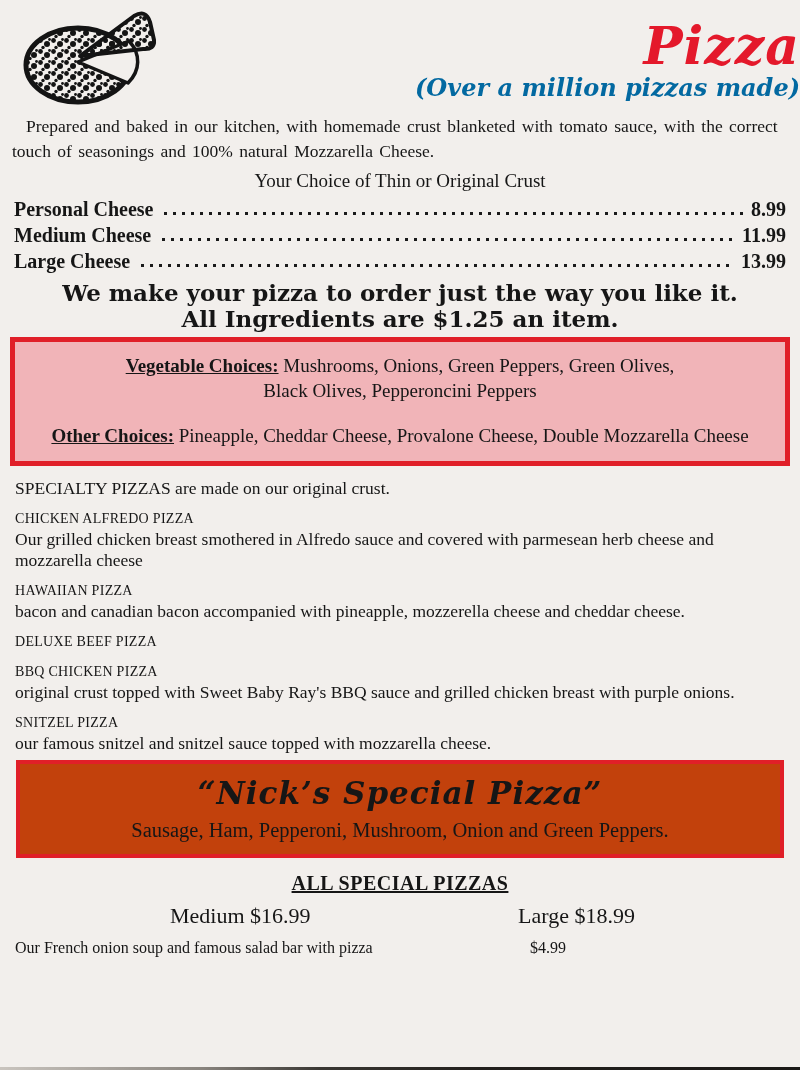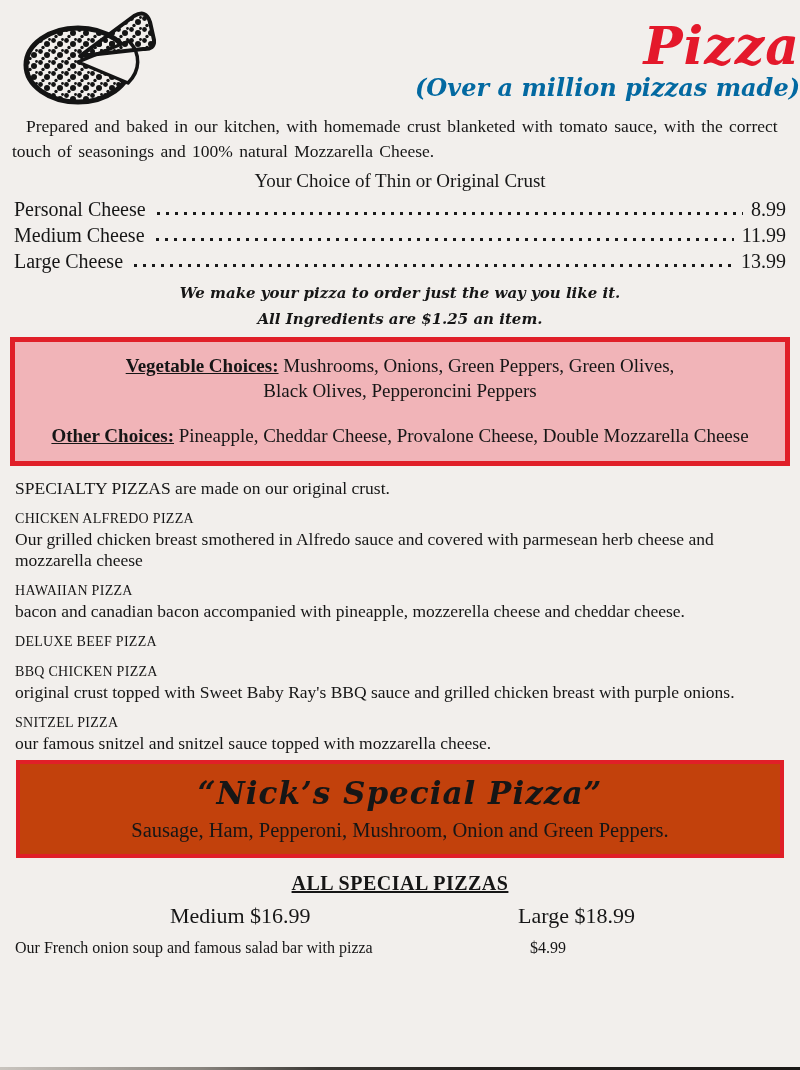--- a/index.html
+++ b/index.html
@@ -18,34 +18,34 @@
     font-size:52px;line-height:60px;color:#e4192b;letter-spacing:1px;
   }
   .page-subtitle{
     font-family:"DejaVu Serif", serif;font-style:italic;font-weight:bold;
     font-size:24px;line-height:24px;color:#0369a1;
   }
   
   .intro{margin:2px 12px 0;font-size:17.5px;line-height:25px;text-indent:14px;word-spacing:2px;}
   .crust-line{text-align:center;font-size:19px;line-height:24px;margin-top:5px;}
   
-  .prices{margin:3px 14px 0;}
+  .prices{margin:3px 14px 0;font-weight:bold;}
   .price-row{display:flex;align-items:baseline;font-size:20px;line-height:26px;}
   .price-label{white-space:nowrap;}
   .dots{
     flex:1;margin:0 8px 4px;height:12px;align-self:flex-end;
     background-image:radial-gradient(circle, #1a1a1a 1.5px, transparent 1.9px);
     background-size:9px 9px;background-position:left bottom;background-repeat:repeat-x;
   }
   .price-value{white-space:nowrap;}
   
   .notes{margin-top:6px;text-align:center;}
   .note-line{
-    font-family:"DejaVu Serif", serif;font-style:italic;font-weight:bold;
-    font-size:15px;line-height:26px;
+    font-family:"DejaVu Serif", serif;font-weight:bold;
+    font-size:23px;line-height:26px;
   }
   
   .choices-box{
     margin:5px 10px 0;border:5px solid #e01f28;background:#f1b4b8;
     padding:11px 10px 13px;text-align:center;font-size:19px;line-height:25px;
   }
   .choice-group{margin-top:20px;}
   .choice-group:first-child{margin-top:0;}
   .choice-label{font-weight:bold;text-decoration:underline;}
   

